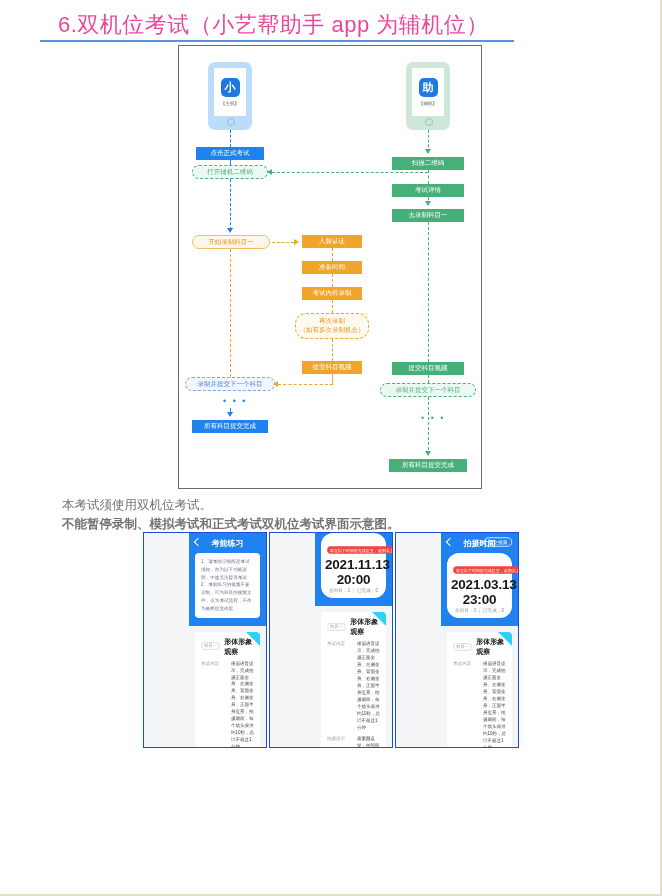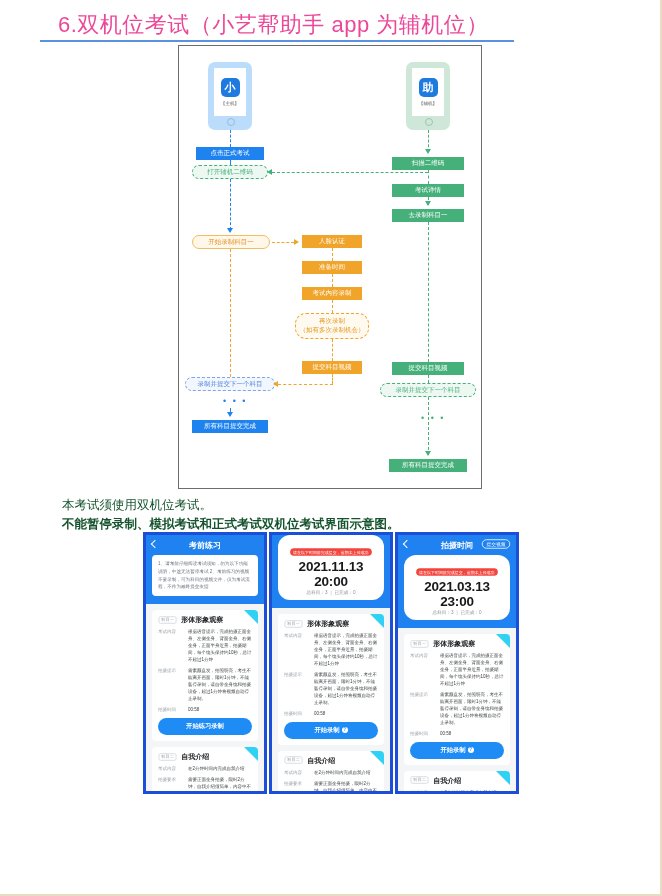--- a/index.html
+++ b/index.html
@@ -87,29 +87,29 @@
   .arrow.left.o{border-right-color:#f0a429;}
   .arrow.right.o{
     border-top:3.5px solid transparent;border-bottom:3.5px solid transparent;
     border-right:none;border-left:5px solid #f0a429;
   }
   .dots{position:absolute;font-size:9px;letter-spacing:2px;line-height:1;}
   .dots.b{color:#1e82ef;}
   .dots.g{color:#46b07a;}
   
   .note{
-    position:absolute;left:62px;font-size:12.5px;color:#14532d;white-space:nowrap;
+    position:absolute;left:62px;font-size:12.5px;color:#737373;white-space:nowrap;
   }
   .note.n1{top:497px;}
   .note.n2{top:516px;font-weight:bold;}
   
   .shots{position:absolute;left:143px;top:532px;width:378px;height:262px;display:flex;gap:2px;}
   .shot{
-    width:124px;height:262px;background:#f4f5f7;position:relative;overflow:hidden;
-    border:3px solid #1d4ed8;box-sizing:border-box;
+    width:124px;height:216px;background:#f4f5f7;position:relative;overflow:hidden;
+    border:1px solid #1d4ed8;box-sizing:border-box;padding-left:45px;
   }
   .shot-header{
     height:20px;background:#1f82f0;display:flex;align-items:center;
     justify-content:center;position:relative;
   }
   .shot-header .back{
     position:absolute;left:6px;top:50%;margin-top:-4px;width:4px;height:7px;
   }
   .shot-header .back:before{
     content:"";position:absolute;width:5px;height:5px;border-left:1.3px solid #fff;

